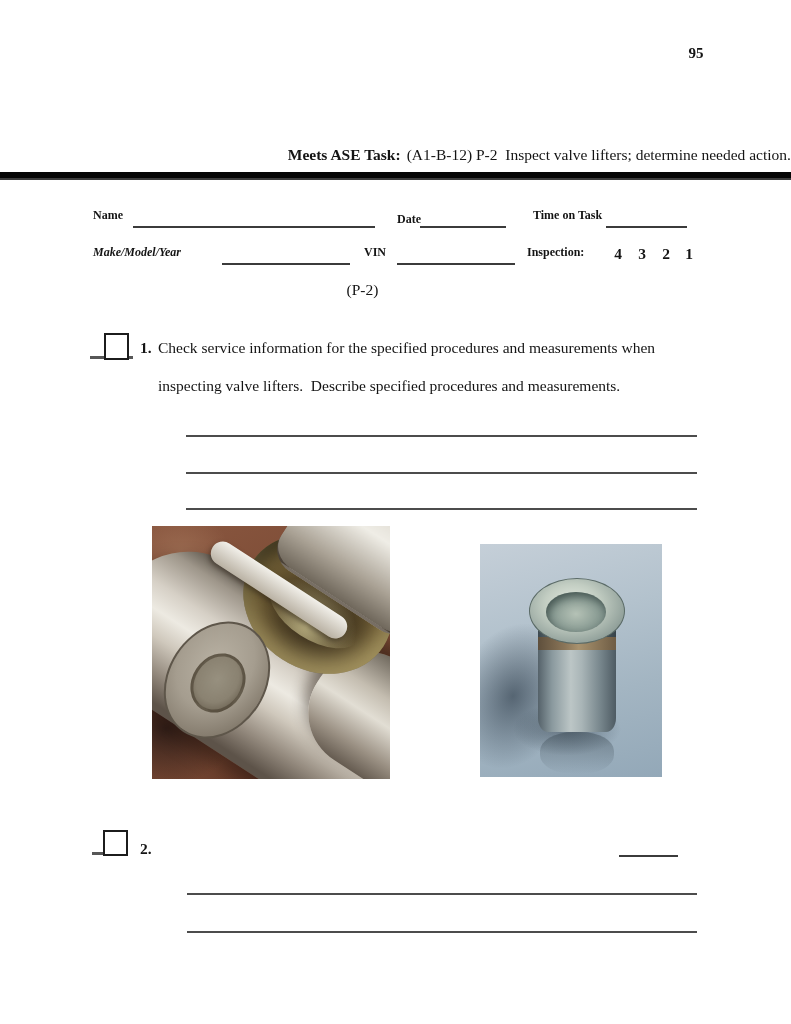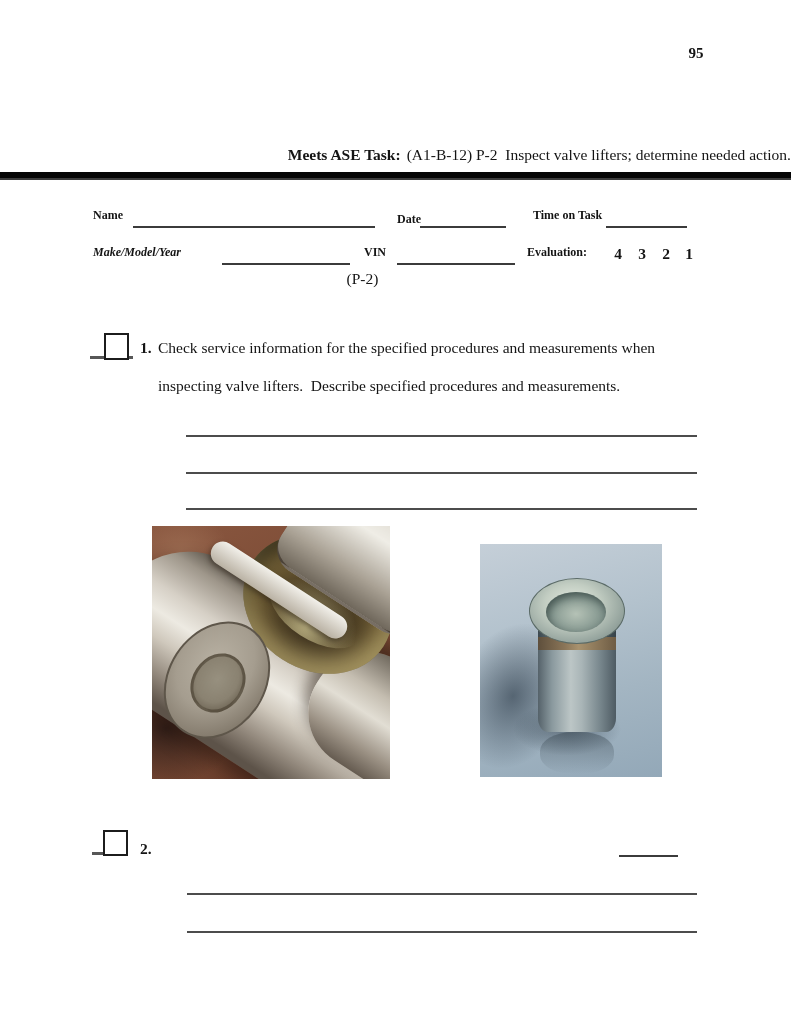--- a/index.html
+++ b/index.html
@@ -8,21 +8,21 @@
     font-family:"Liberation Serif","DejaVu Serif",serif;color:#141414;overflow:hidden;
   }
   .abs{position:absolute;}
   .pagenum{left:676px;top:45px;width:40px;font-size:15px;font-weight:bold;text-align:center;}
   .title{left:0;top:84px;width:791px;text-align:center;font-size:30px;font-weight:bold;letter-spacing:.5px;}
   .ase{left:0;top:146px;width:791px;text-align:right;font-size:15.5px;}
   .ase .lbl{font-weight:bold;margin-right:6px;}
   .rule{left:0;top:172px;width:791px;height:6px;background:#050505;border-bottom:2px solid #3c3c3c;}
   .fieldlbl{font-size:12px;font-weight:bold;white-space:nowrap;}
   .uline{border-bottom:2px solid #3b3b3b;height:0;}
-  .p2{left:0;top:270px;width:725px;text-align:center;font-size:15.5px;}
+  .p2{left:0;top:281px;width:725px;text-align:center;font-size:15.5px;}
   .qnum{font-size:15.5px;font-weight:bold;}
   .qtext{font-size:15.5px;white-space:nowrap;}
   .chk{border:2px solid #1c1c1c;background:#fff;}
   .chkline{border-bottom:3px solid #575757;height:0;}
   .ans{border-top:2px solid #4c4c4c;height:0;}
   .evalnum{font-size:15.5px;font-weight:bold;width:20px;text-align:center;}
 
   
   .photoL{
     left:152px;top:526px;width:238px;height:253px;overflow:hidden;
@@ -136,21 +136,21 @@
   <div class="abs uline" style="left:133px;top:226px;width:242px;"></div>
   <div class="abs fieldlbl" style="left:388px;top:212px;margin-left:9px;">Date</div>
   <div class="abs uline" style="left:420px;top:226px;width:86px;"></div>
   <div class="abs fieldlbl" style="left:533px;top:208px;">Time on Task</div>
   <div class="abs uline" style="left:606px;top:226px;width:81px;"></div>
 
   <div class="abs fieldlbl" style="left:93px;top:245px;font-style:italic;">Make/Model/Year</div>
   <div class="abs uline" style="left:222px;top:263px;width:128px;"></div>
   <div class="abs fieldlbl" style="left:364px;top:245px;">VIN</div>
   <div class="abs uline" style="left:397px;top:263px;width:118px;"></div>
-  <div class="abs fieldlbl" style="left:527px;top:245px;">Evaluation:</div>
+  <div class="abs fieldlbl" style="left:527px;top:245px;">Inspection:</div>
   <div class="abs evalnum" style="left:608px;top:245px;">4</div>
   <div class="abs evalnum" style="left:632px;top:245px;">3</div>
   <div class="abs evalnum" style="left:656px;top:245px;">2</div>
   <div class="abs evalnum" style="left:679px;top:245px;">1</div>
 
   <div class="abs p2">(P-2)</div>
 
   <div class="abs chkline" style="left:90px;top:356px;width:43px;"></div>
   <div class="abs chk" style="left:104px;top:333px;width:21px;height:23px;"></div>
   <div class="abs qnum" style="left:140px;top:339px;">1.</div>

